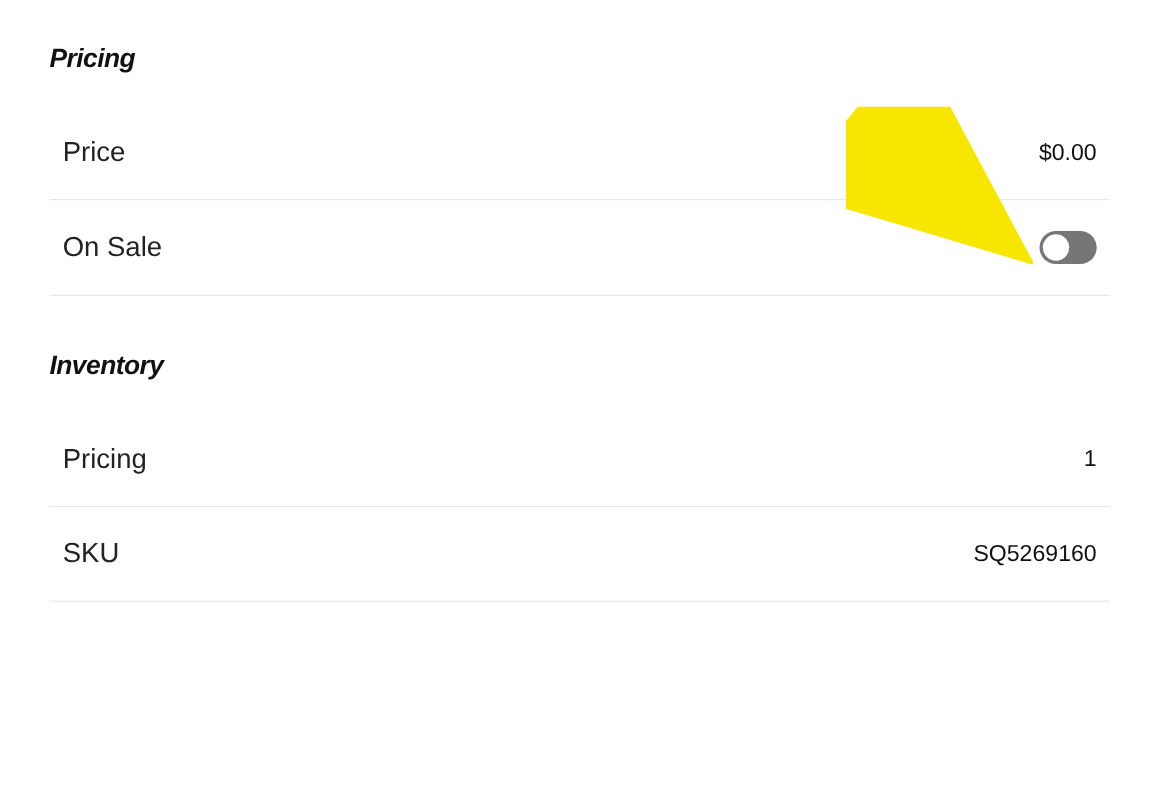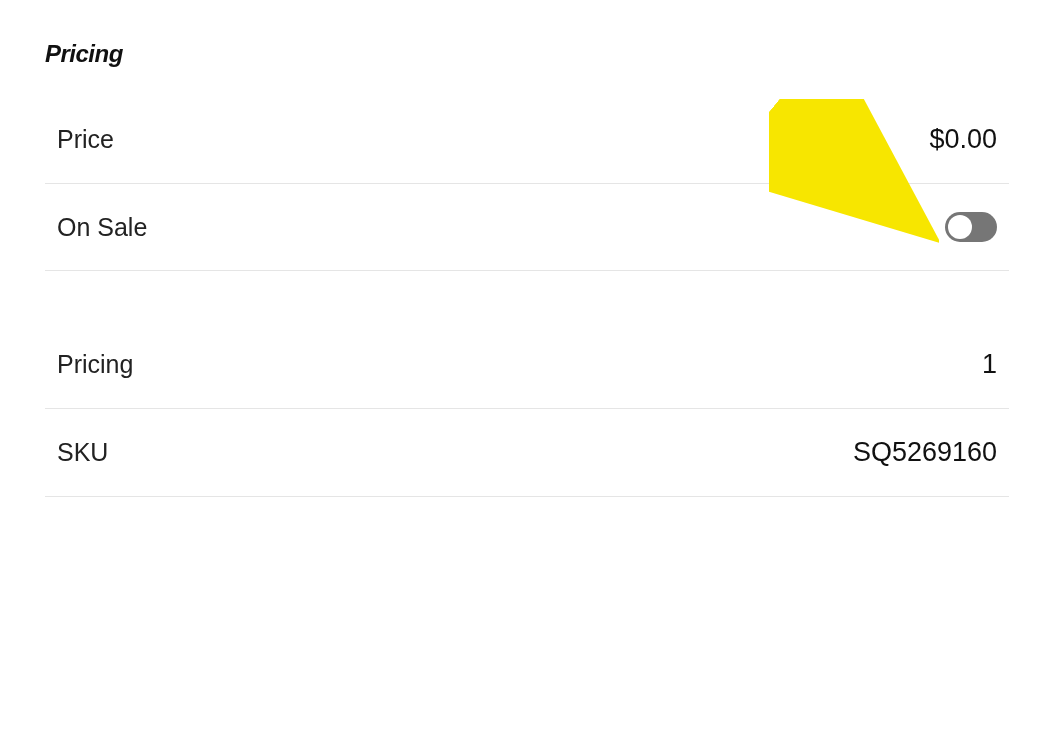--- a/index.html
+++ b/index.html
@@ -32,21 +32,21 @@
       border-bottom: 1px solid #e5e5e5;
       position: relative;
       gap: 28px;
     }
     .row-label {
       font-size: 25px;
       font-weight: 400;
       color: #222;
     }
     .row-value {
-      font-size: 27px;
+      font-size: 21px;
       font-weight: 400;
       color: #111;
     }
     .toggle {
       width: 52px;
       height: 30px;
       background: #767676;
       border-radius: 15px;
       position: relative;
       cursor: pointer;
@@ -94,20 +94,21 @@
         <marker id="arrowhead1" markerWidth="12" markerHeight="12" refX="9" refY="5" orient="auto">
           <polygon points="0 0, 12 5, 0 10" fill="#f7e600"></polygon>
         </marker>
       </defs>
       <line x1="20" y1="20" x2="130" y2="110" stroke="#f7e600" stroke-width="18" marker-end="url(#arrowhead1)"></line>
     </svg>
   </div>
 </div>
 
 <div class="section">
+  <h2 class="section-title">Inventory</h2>
 
 
   <div class="row">
     <span class="row-label">Pricing</span>
     <span class="row-value">1</span>
   </div>
 
   <div class="row">
     <span class="row-label">SKU</span>
     <span class="row-value">SQ5269160</span>

